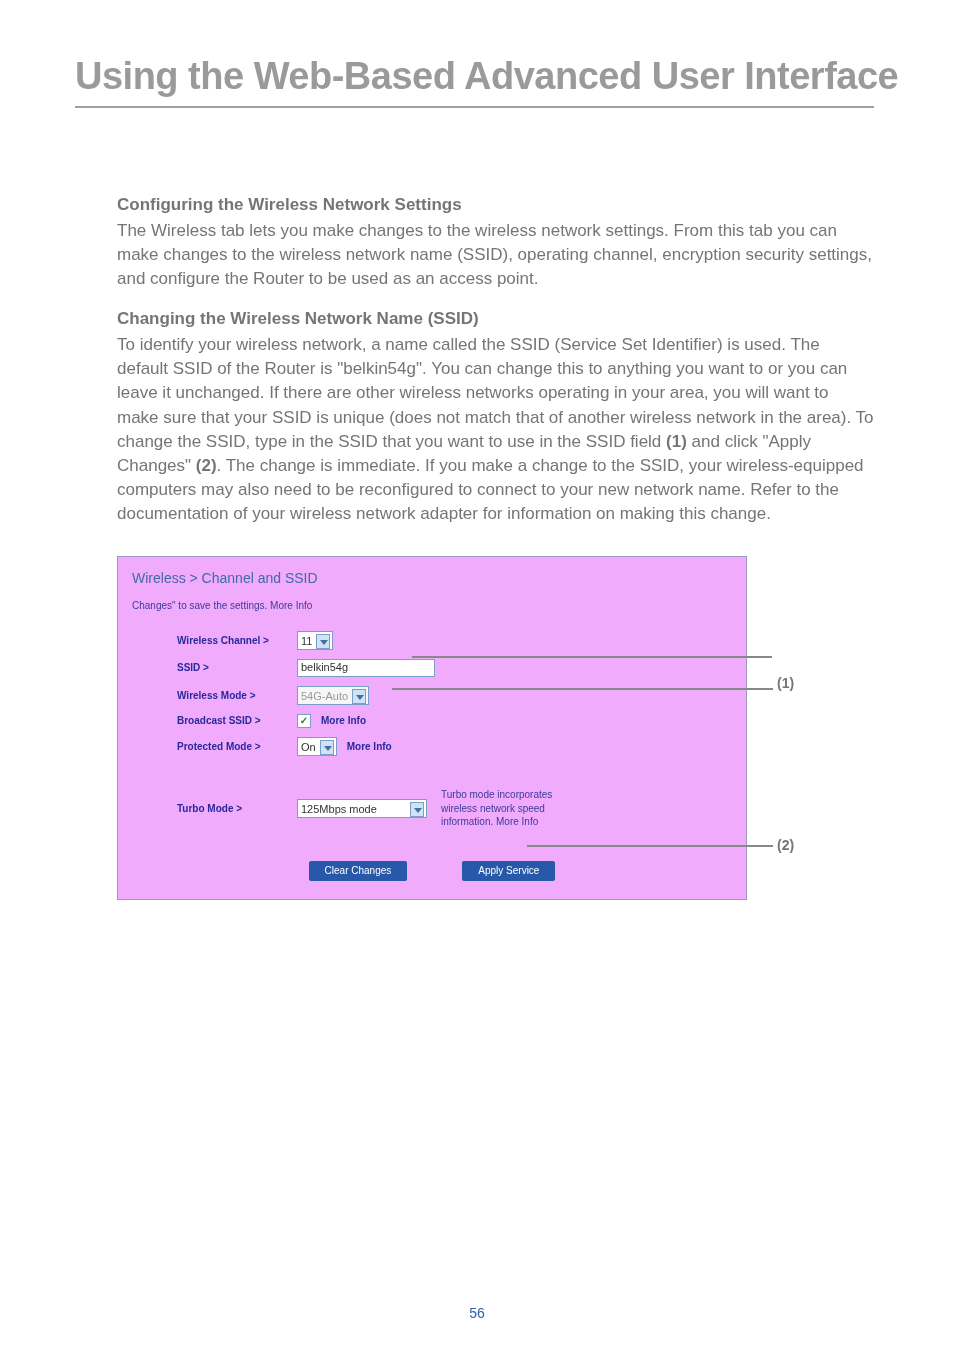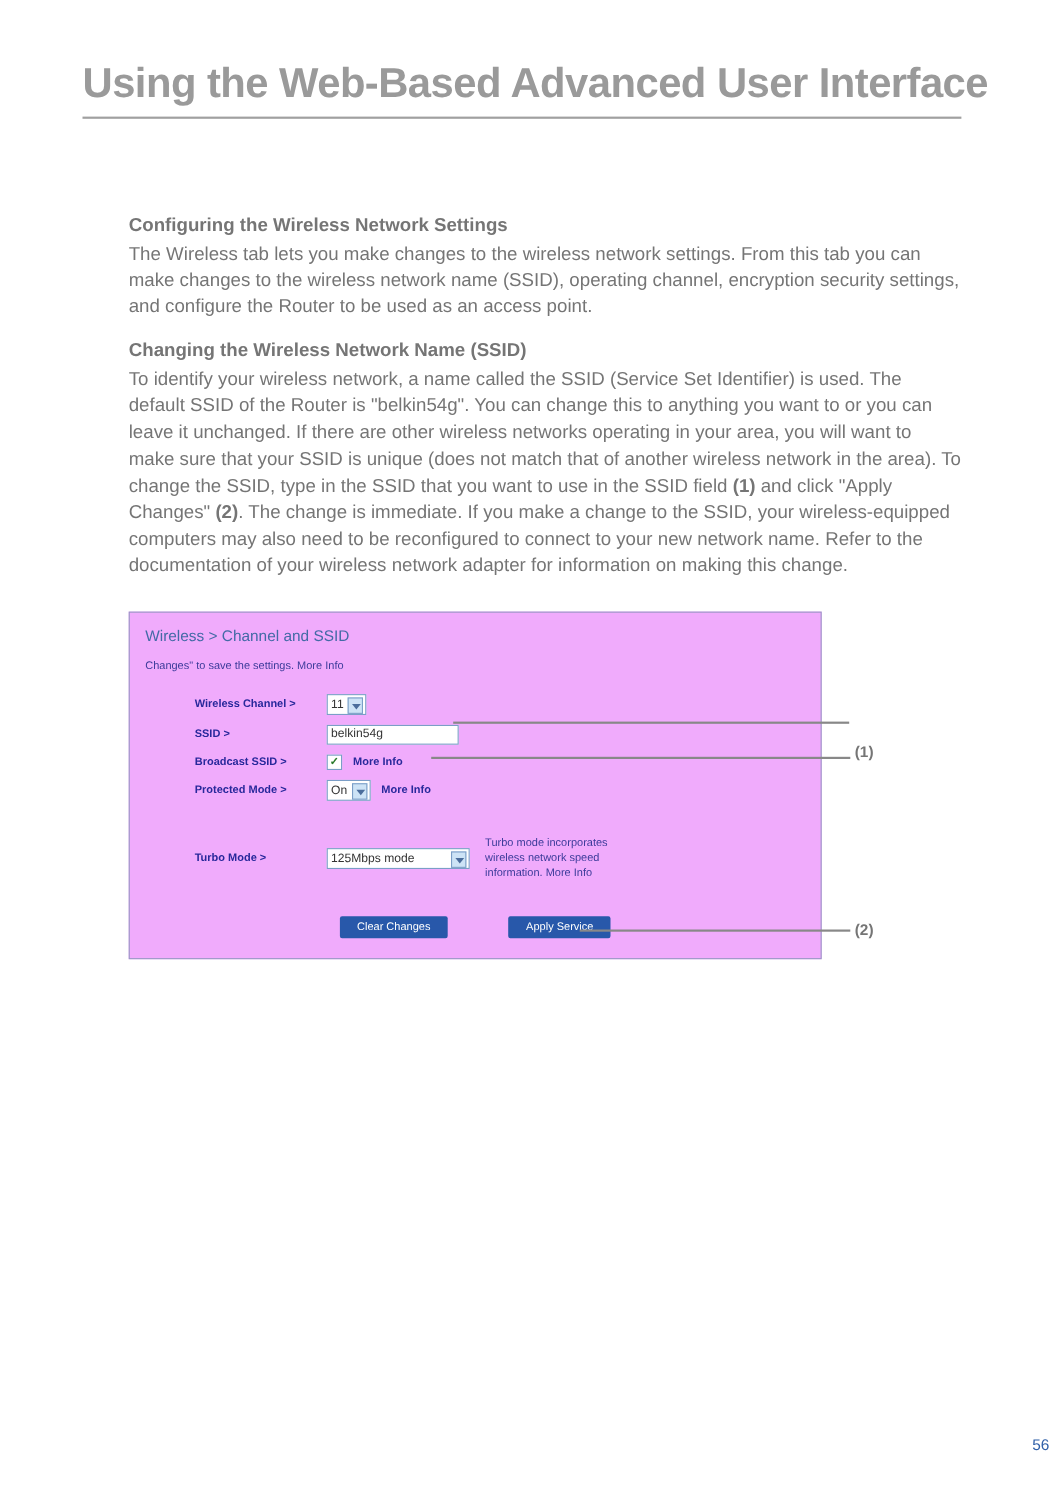--- a/index.html
+++ b/index.html
@@ -114,21 +114,21 @@
       position: absolute;
       top: 5px;
       left: 3px;
       border-left: 4px solid transparent;
       border-right: 4px solid transparent;
       border-top: 5px solid #4b6d9c;
     }
     .text-input {
       border: 1px solid #7b9ec7;
       height: 18px;
-      width: 120px;
+      width: 138px;
       font-size: 11px;
       padding: 0 3px;
       color: #333;
       display: inline-flex;
       align-items: center;
       background: #fff;
     }
     .checkbox {
       width: 14px;
       height: 14px;
@@ -182,21 +182,21 @@
     .anno-line {
       position: absolute;
       background: #888;
       height: 1.5px;
     }
     .page-number {
       position: absolute;
       bottom: 42px;
       left: 0;
       right: 0;
-      text-align: right;
+      text-align: center;
       color: #3060a8;
       font-size: 14px;
     }
   </style>
 </head>
 <body>
 
 <div class="page-title">Using the Web-Based Advanced User Interface</div>
 <div class="title-underline"></div>
 
@@ -224,20 +224,27 @@
         </div>
       </div>
 
       <div class="form-row">
         <div class="form-label">SSID &gt;</div>
         <div class="text-input">
           <span>belkin54g</span>
         </div>
       </div>
 
+      <div class="form-row">
+        <div class="form-label">Wireless Mode &gt;</div>
+        <div class="select-box disabled">
+          <span>54G-Auto</span>
+          <span class="select-arrow"></span>
+        </div>
+      </div>
 
       <div class="form-row">
         <div class="form-label">Broadcast SSID &gt;</div>
         <div class="checkbox">
           <span>✓</span>
         </div>
         <span class="more-info-inline">More Info</span>
       </div>
 
       <div class="form-row">

